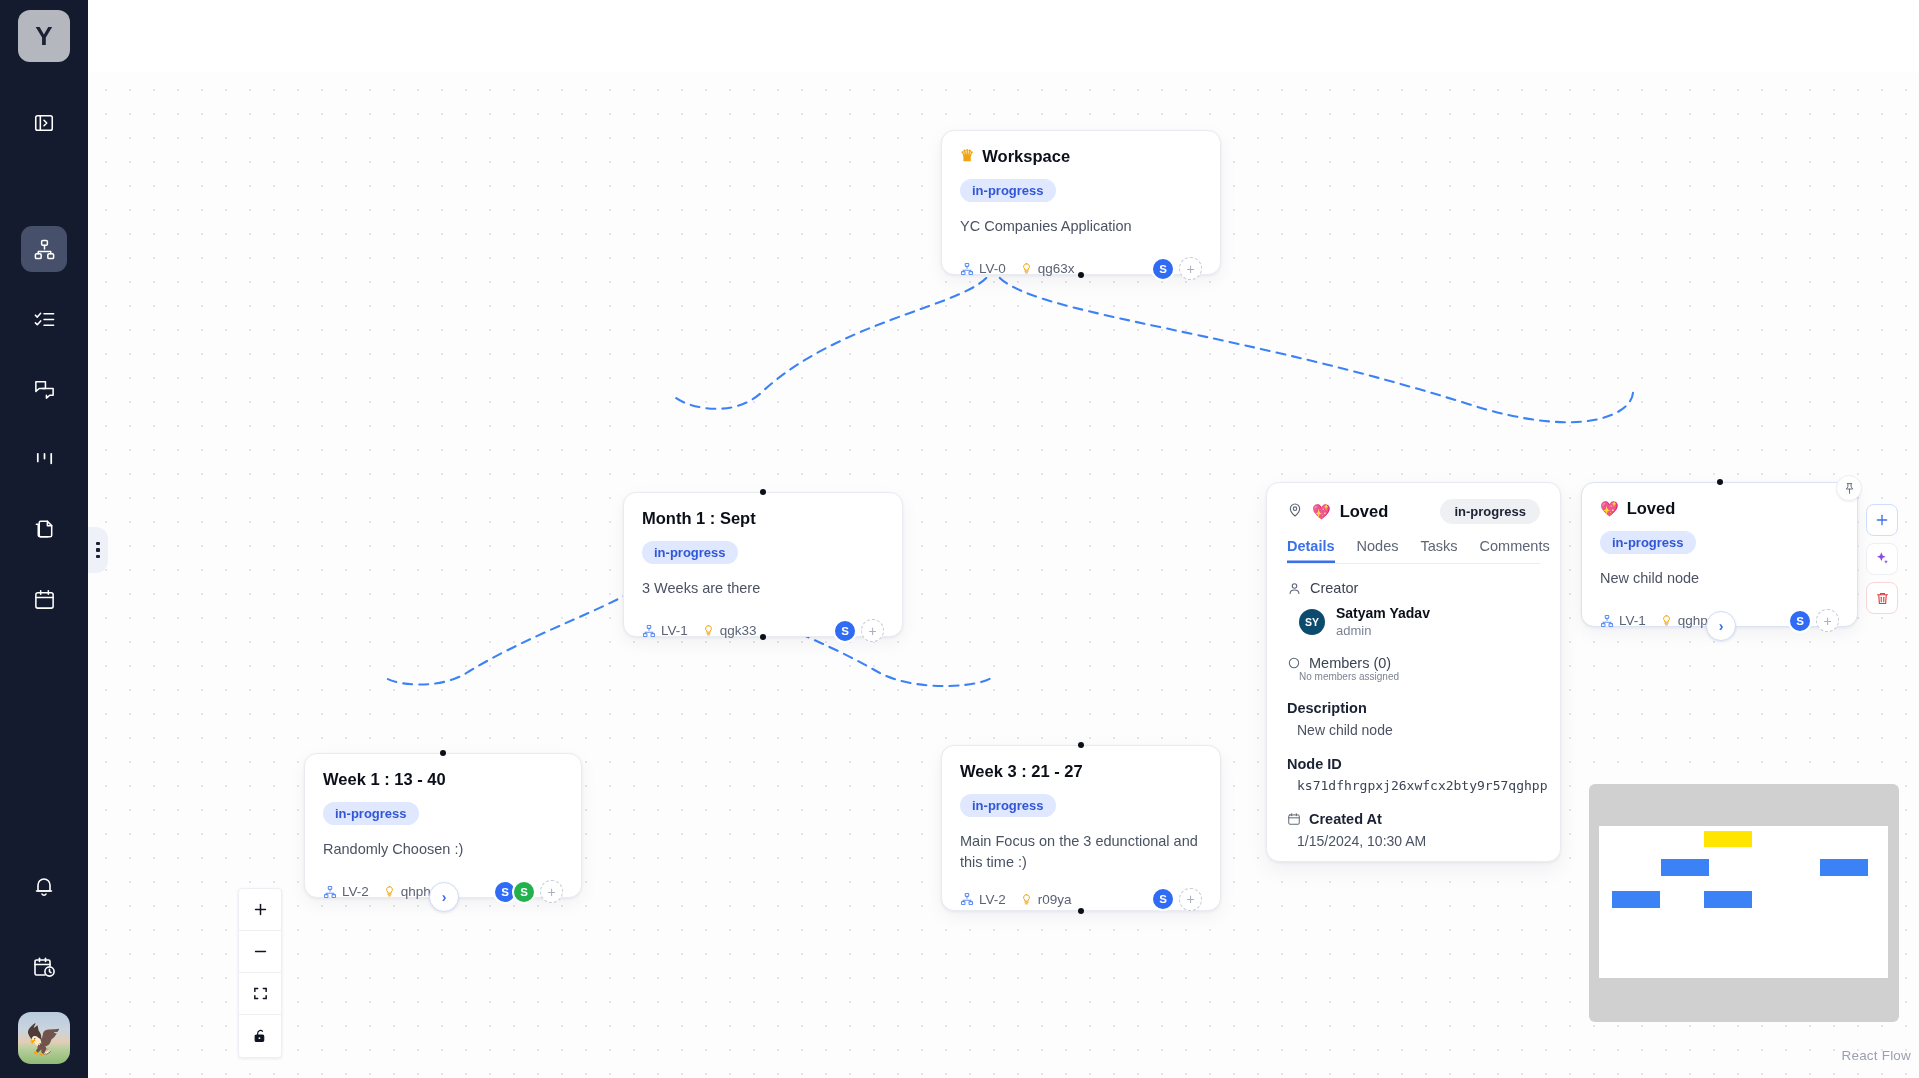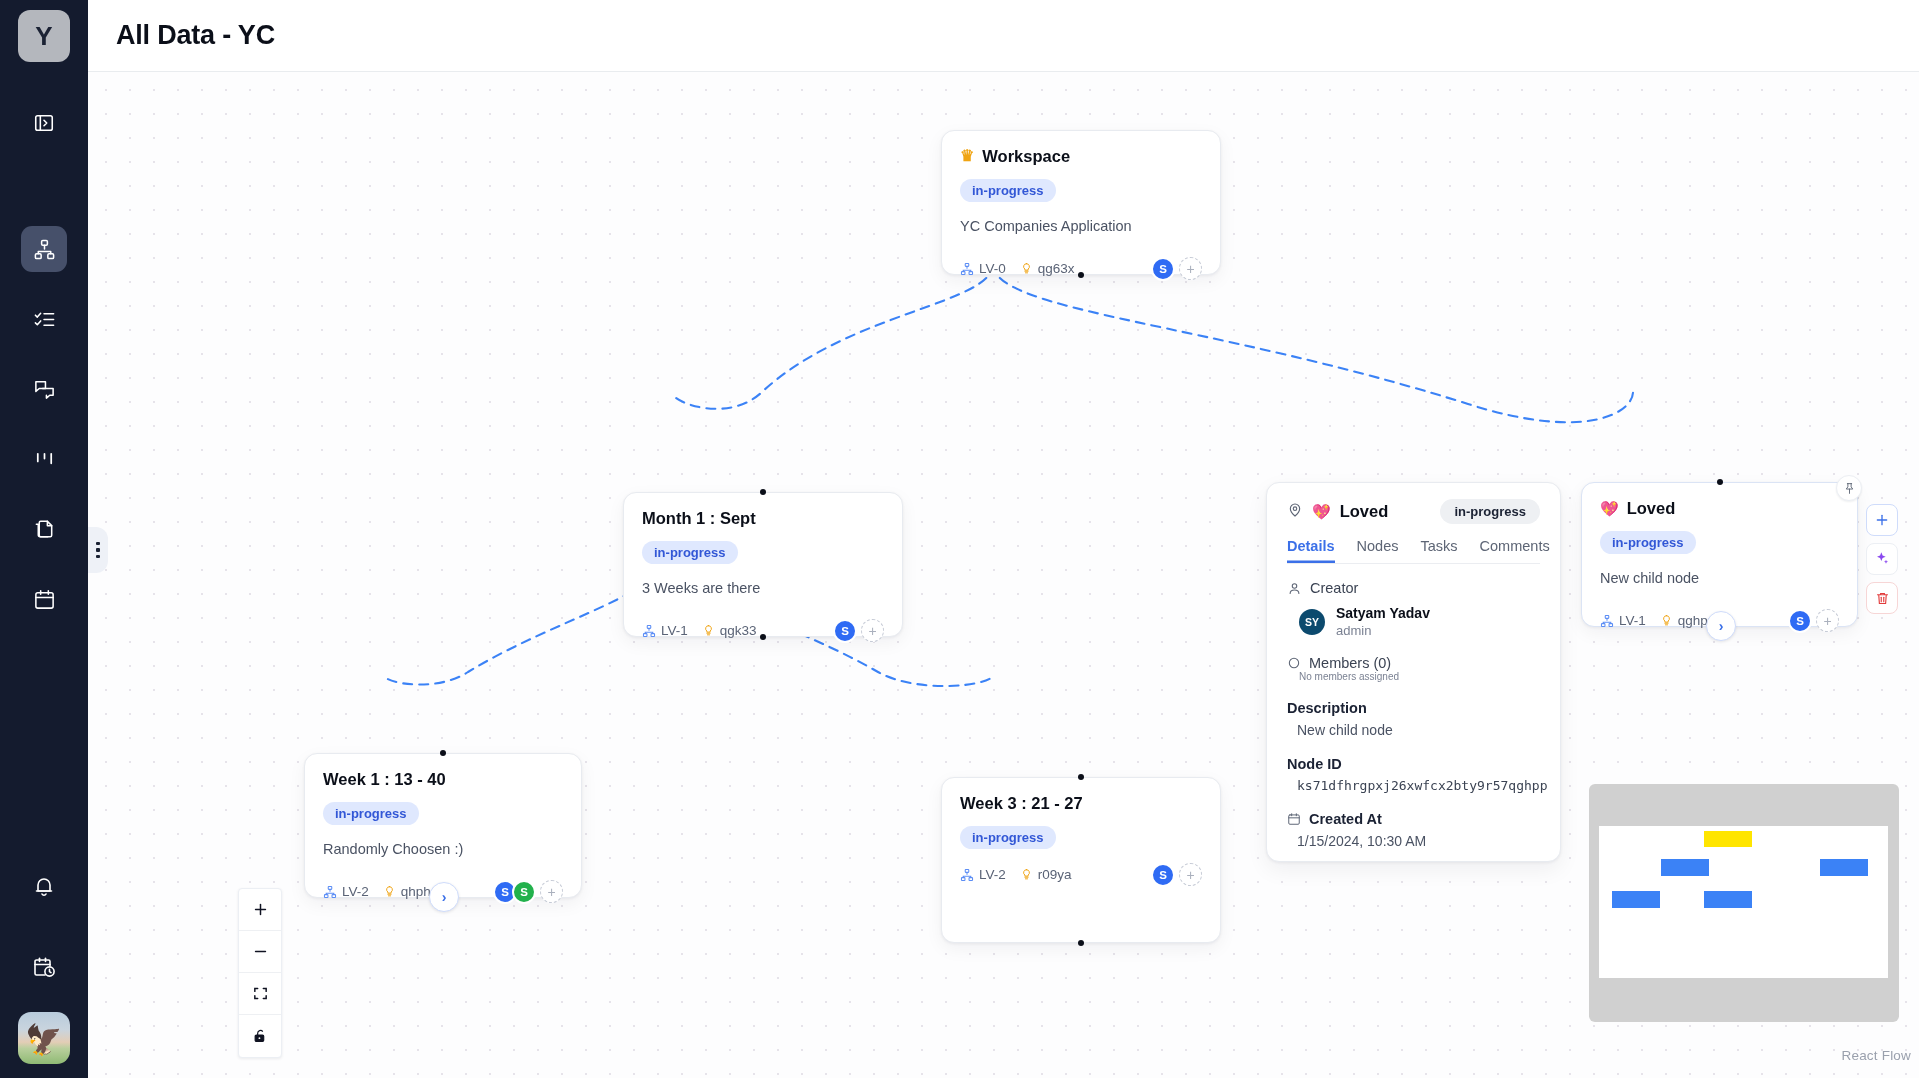--- a/index.html
+++ b/index.html
@@ -310,23 +310,20 @@
         </span>
       </div>
       <div class="avatar-tile">
         <span class="bird">🦅</span>
       </div>
     </div>
   </div>
 
   <div class="main">
 
-    <div class="topbar">
-      <div class="page-title">All Data - YC</div>
-    </div>
 
     <div class="canvas">
 
       <div class="drag-handle">
         <i></i>
         <i></i>
         <i></i>
       </div>
 
       <svg class="edges" width="1831" height="1006" viewBox="0 0 1831 1006">
@@ -562,25 +559,26 @@
           <div class="avatars">
             <div class="ava blue">S</div>
             <div class="ava green">S</div>
             <div class="ava-add">+</div>
           </div>
         </div>
         <div class="handle-dot" style="left:50%; margin-left:-3px; top:-4px;"></div>
         <div class="expand-chev" style="left:124px; bottom:-15px;">›</div>
       </div>
 
-      <div class="node" style="left:853px; top:705px; width:280px; height:166px;">
+      <div class="node" style="left:853px; top:673px; width:280px; height:166px;">
         <div class="node-title">
           <span>Week 3 : 21 - 27</span>
         </div>
         <div class="badge">in-progress</div>
+        <div class="node-desc">Main Focus on the 3 edunctional and this time :)</div>
         <div class="node-foot" style="margin-top:14px">
           <div class="meta">
             <span class="m">
               <svg width="14" height="14" viewBox="0 0 24 24" fill="none" stroke="#5b8df5" stroke-width="1.8">
                   <rect x="9" y="2.5" width="6" height="5" rx="1"></rect>
                   <rect x="2.5" y="16.5" width="6" height="5" rx="1"></rect>
                   <rect x="15.5" y="16.5" width="6" height="5" rx="1"></rect>
                   <path d="M12 7.5v4M5.5 16.5v-2.5h13v2.5"></path>
                 </svg>
               <em style="font-style:normal">LV-2</em>

